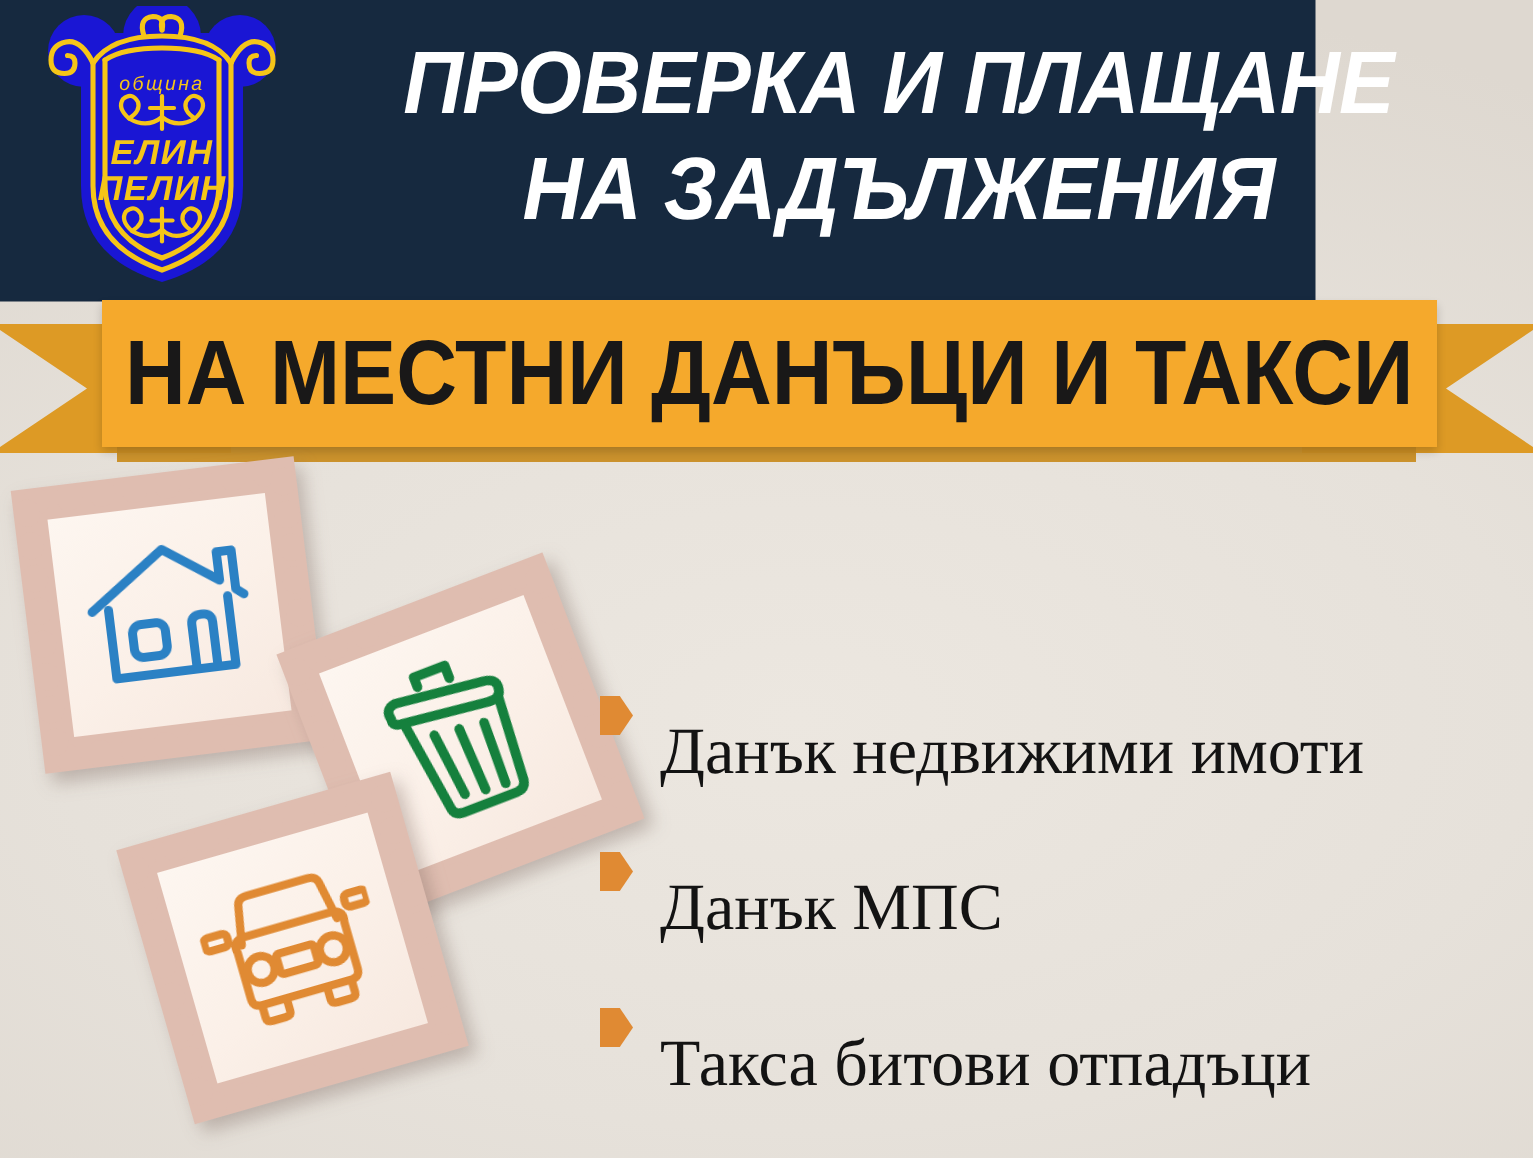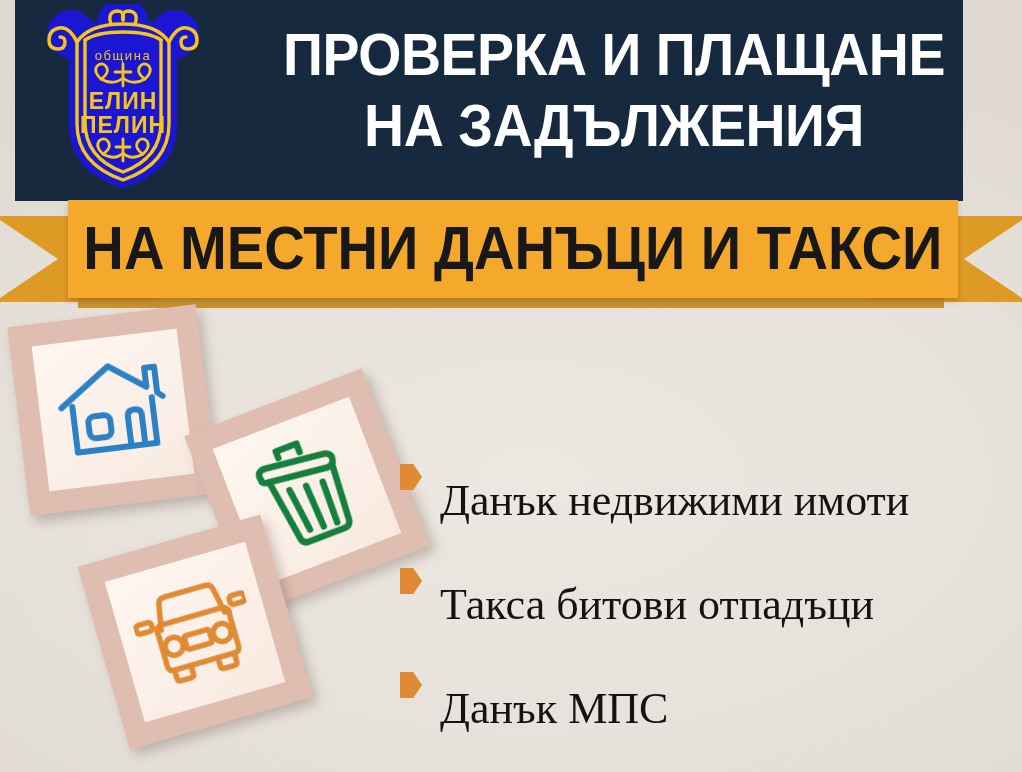--- a/index.html
+++ b/index.html
@@ -13,22 +13,23 @@
   #poster{
     position:relative;
     width:1022px;height:772px;
     background:
       radial-gradient(ellipse 900px 500px at 52% 62%, #ece7e0 0%, #e6e1da 55%, #ded8d0 100%);
     overflow:hidden;
   }
 
   
   .header{
-    position:absolute;left:15px;top:0;width:948px;height:201px;
+    position:absolute;left:0;top:0;width:877px;height:201px;
     background:#16293f;
+    font-style:italic;
   }
   .crest{
     position:absolute;left:24px;top:4px;width:168px;height:188px;
   }
   .crest svg{display:block;width:168px;height:188px;}
 
   .header-title{
     position:absolute;left:196px;top:20px;width:806px;
     text-align:center;
     color:#ffffff;
@@ -342,21 +343,21 @@
     </div>
   </div>
 
   <div class="list">
     <div class="list-item">
       <span class="bullet"></span>
       <span class="list-label">Данък недвижими имоти</span>
     </div>
     <div class="list-item">
       <span class="bullet"></span>
-      <span class="list-label">Такса битови отпадъци</span>
+      <span class="list-label">Данък МПС</span>
     </div>
     <div class="list-item">
       <span class="bullet"></span>
-      <span class="list-label">Данък МПС</span>
+      <span class="list-label">Такса битови отпадъци</span>
     </div>
   </div>
 
 </div>
 
 </body></html>

